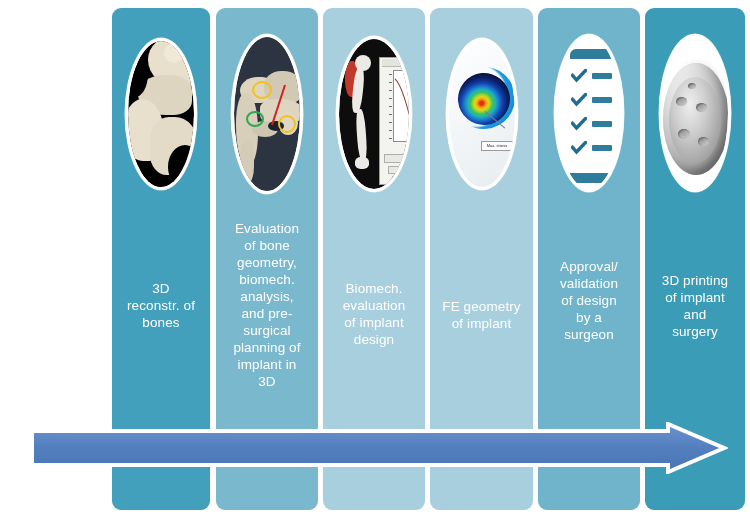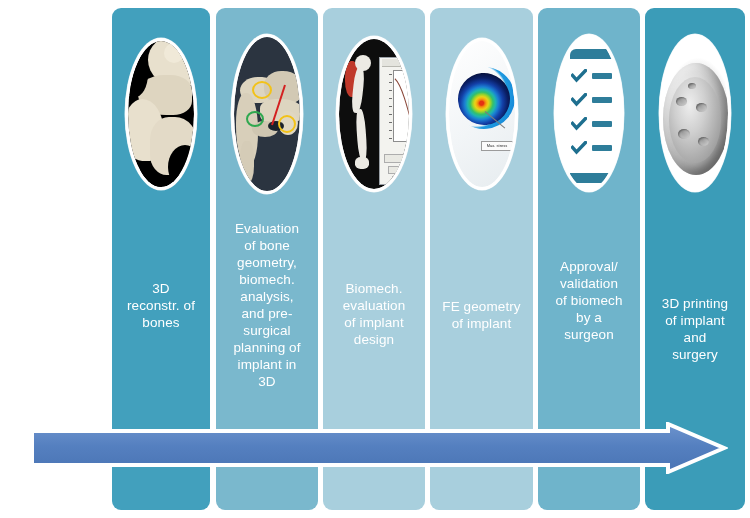--- a/index.html
+++ b/index.html
@@ -377,40 +377,40 @@
         <div class="chk-mark" style="left:14px; top:104px;">
           <svg width="16" height="14" viewBox="0 0 16 14">
               <path d="M1.5,6.5 L5.5,11 L14.5,1.5" fill="none" stroke="#1e6f8f" stroke-width="3.4" stroke-linecap="square"></path>
             </svg>
         </div>
         <div class="chk-line" style="left:35px; top:108px; width:20px; height:6px;"></div>
       </div>
     </div>
     <div class="col-label" style="top:250px;">Approval/
 validation
-of biomech
+of design
 by a
 surgeon</div>
   </div>
 
   <div class="col" style="left:645px; width:100px; background:#3b9cb8;">
     <div class="oval" style="left:14px; top:26px; width:72px; height:158px;">
       <div class="oval-inner">
         <div class="imp-bg"></div>
         <div class="imp-shadow" style="left:2px; top:20px; width:68px; height:118px;"></div>
         <div class="imp-cup" style="left:1px; top:26px; width:66px; height:112px;"></div>
         <div class="imp-inner" style="left:7px; top:40px; width:52px; height:86px;"></div>
         <div class="imp-hole" style="left:14px; top:60px; width:11px; height:9px;"></div>
         <div class="imp-hole" style="left:34px; top:66px; width:11px; height:9px;"></div>
         <div class="imp-hole" style="left:16px; top:92px; width:12px; height:10px;"></div>
         <div class="imp-hole" style="left:36px; top:100px; width:11px; height:9px;"></div>
         <div class="imp-hole" style="left:26px; top:46px; width:8px; height:6px;"></div>
       </div>
     </div>
-    <div class="col-label" style="top:264px;margin-top:23px;">3D printing
+    <div class="col-label" style="top:264px;">3D printing
 of implant
 and
 surgery</div>
   </div>
 
   <div id="arrow">
     <svg width="700" height="52" viewBox="0 0 700 52">
       <defs>
         <linearGradient id="arrowGrad" x1="0" y1="0" x2="0" y2="1">
           <stop offset="0%" stop-color="#6d93cd"></stop>

